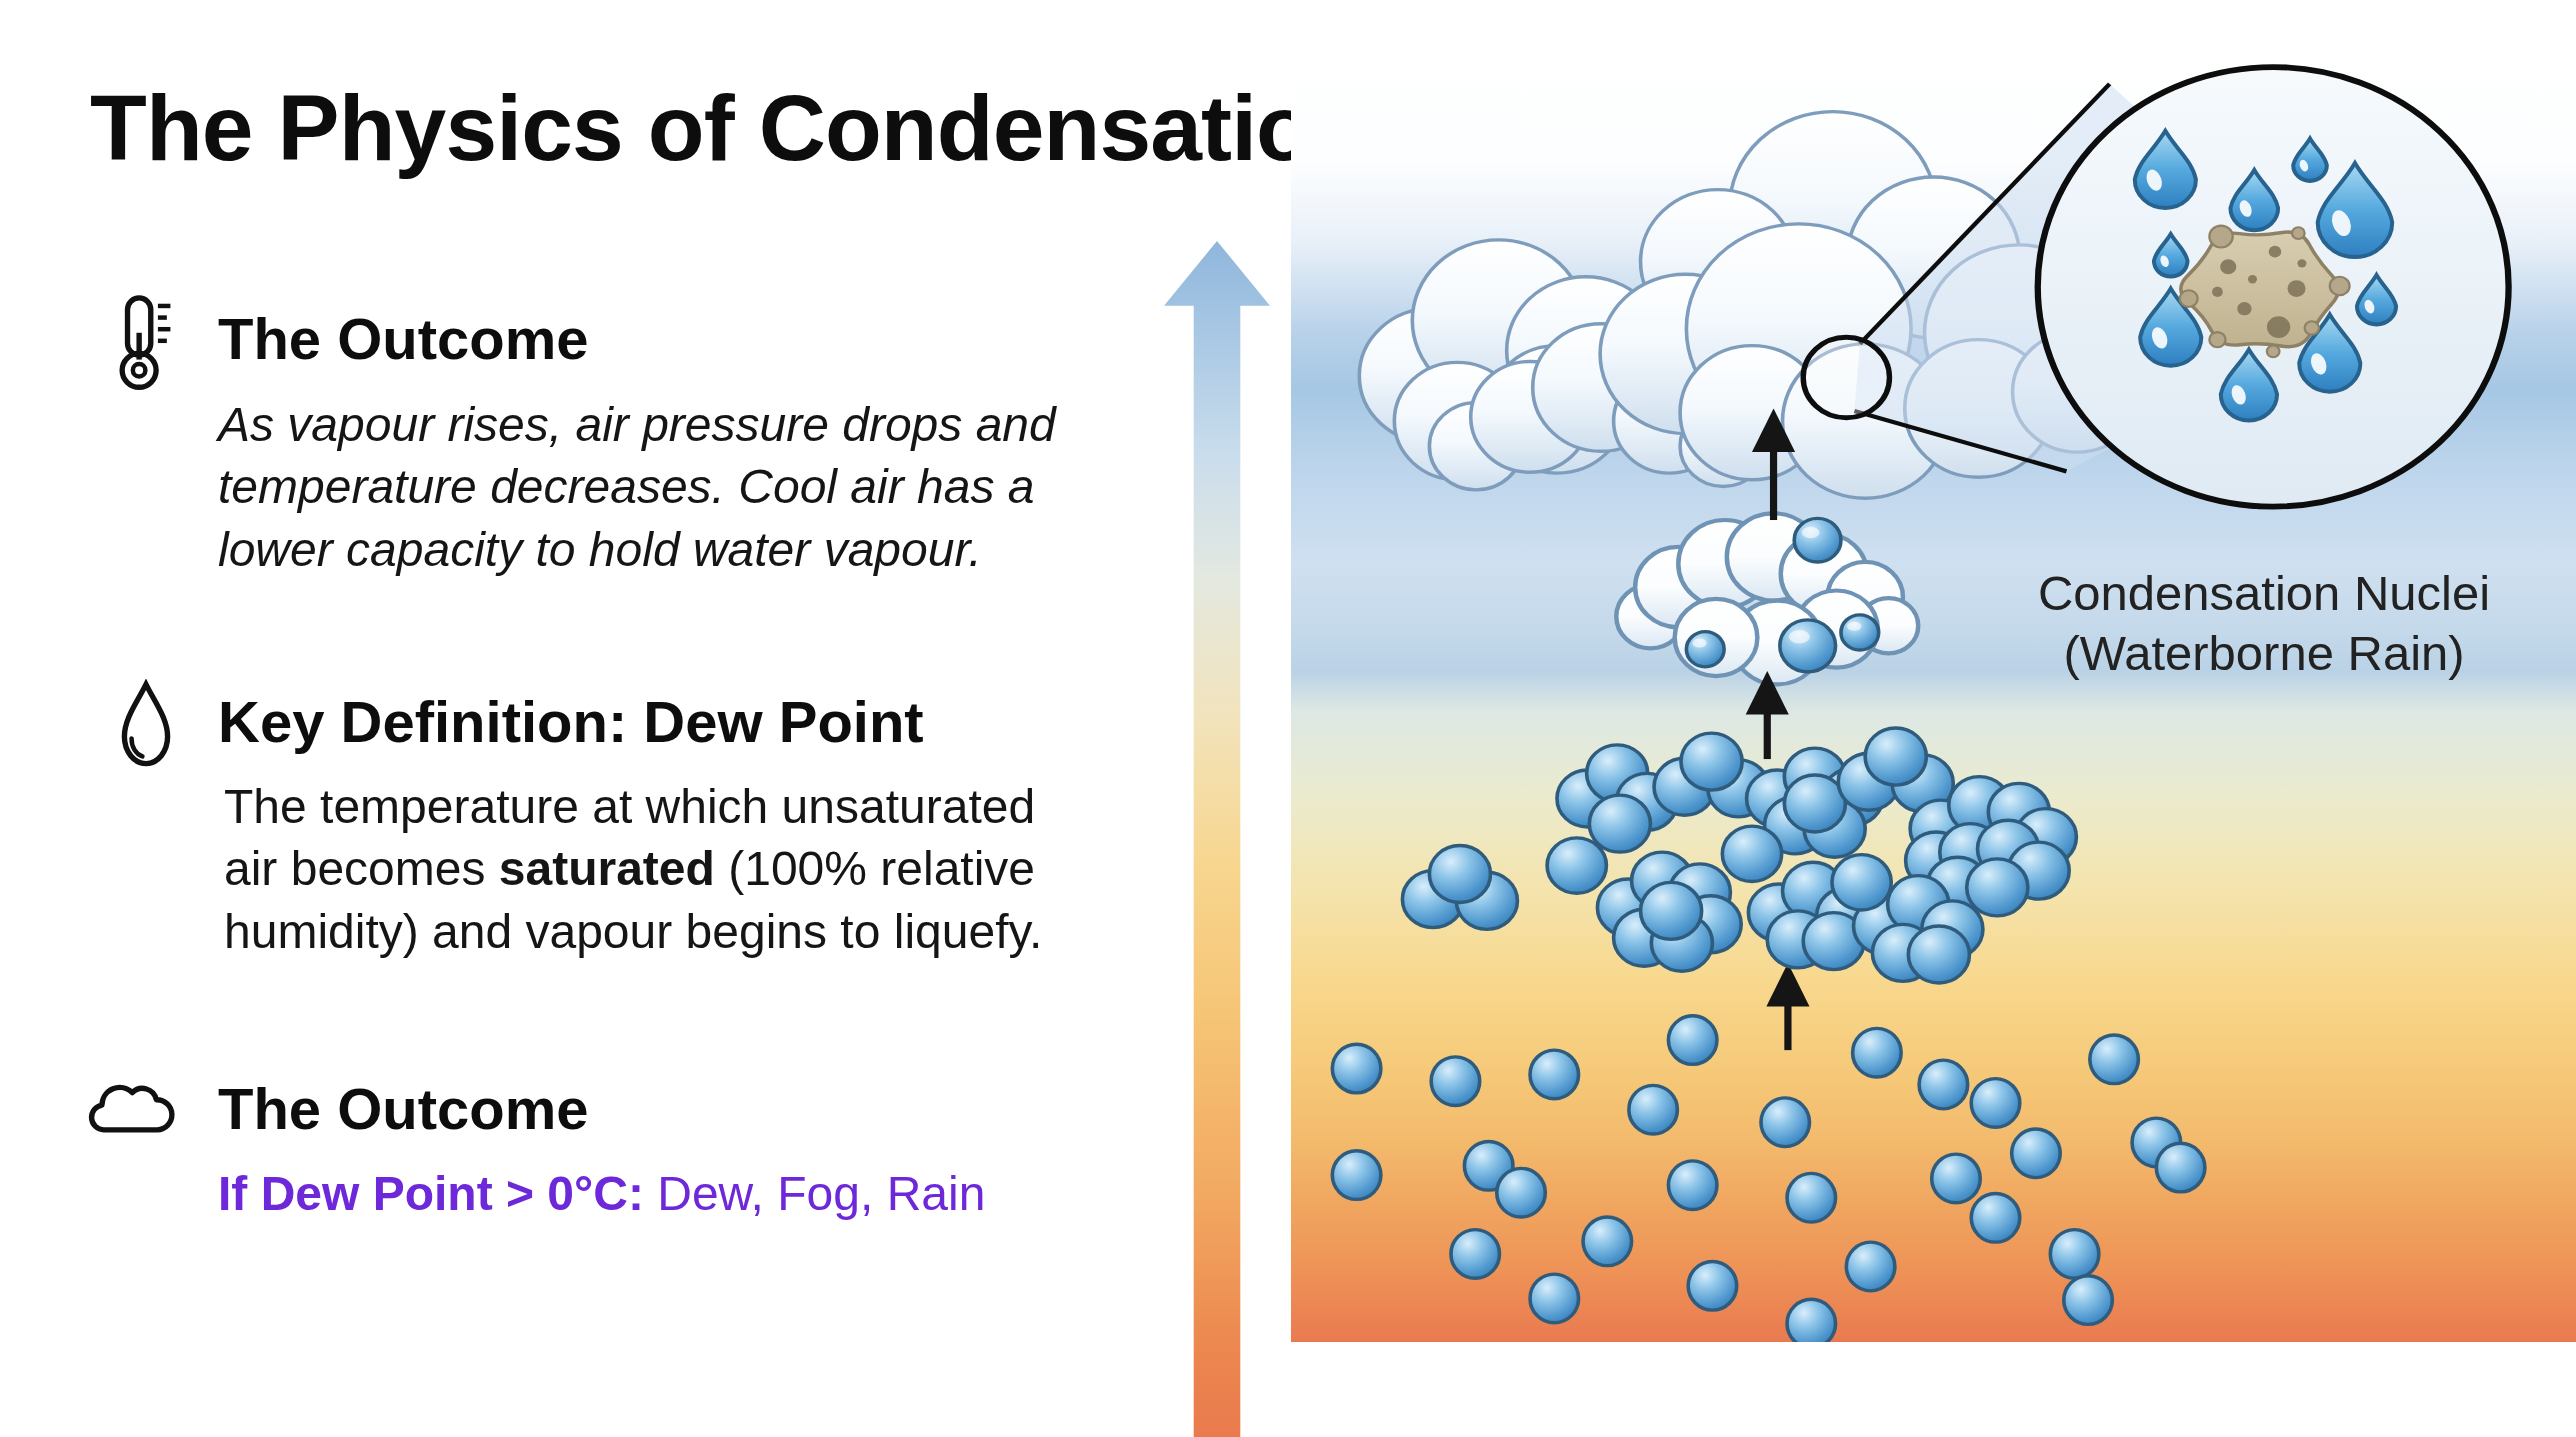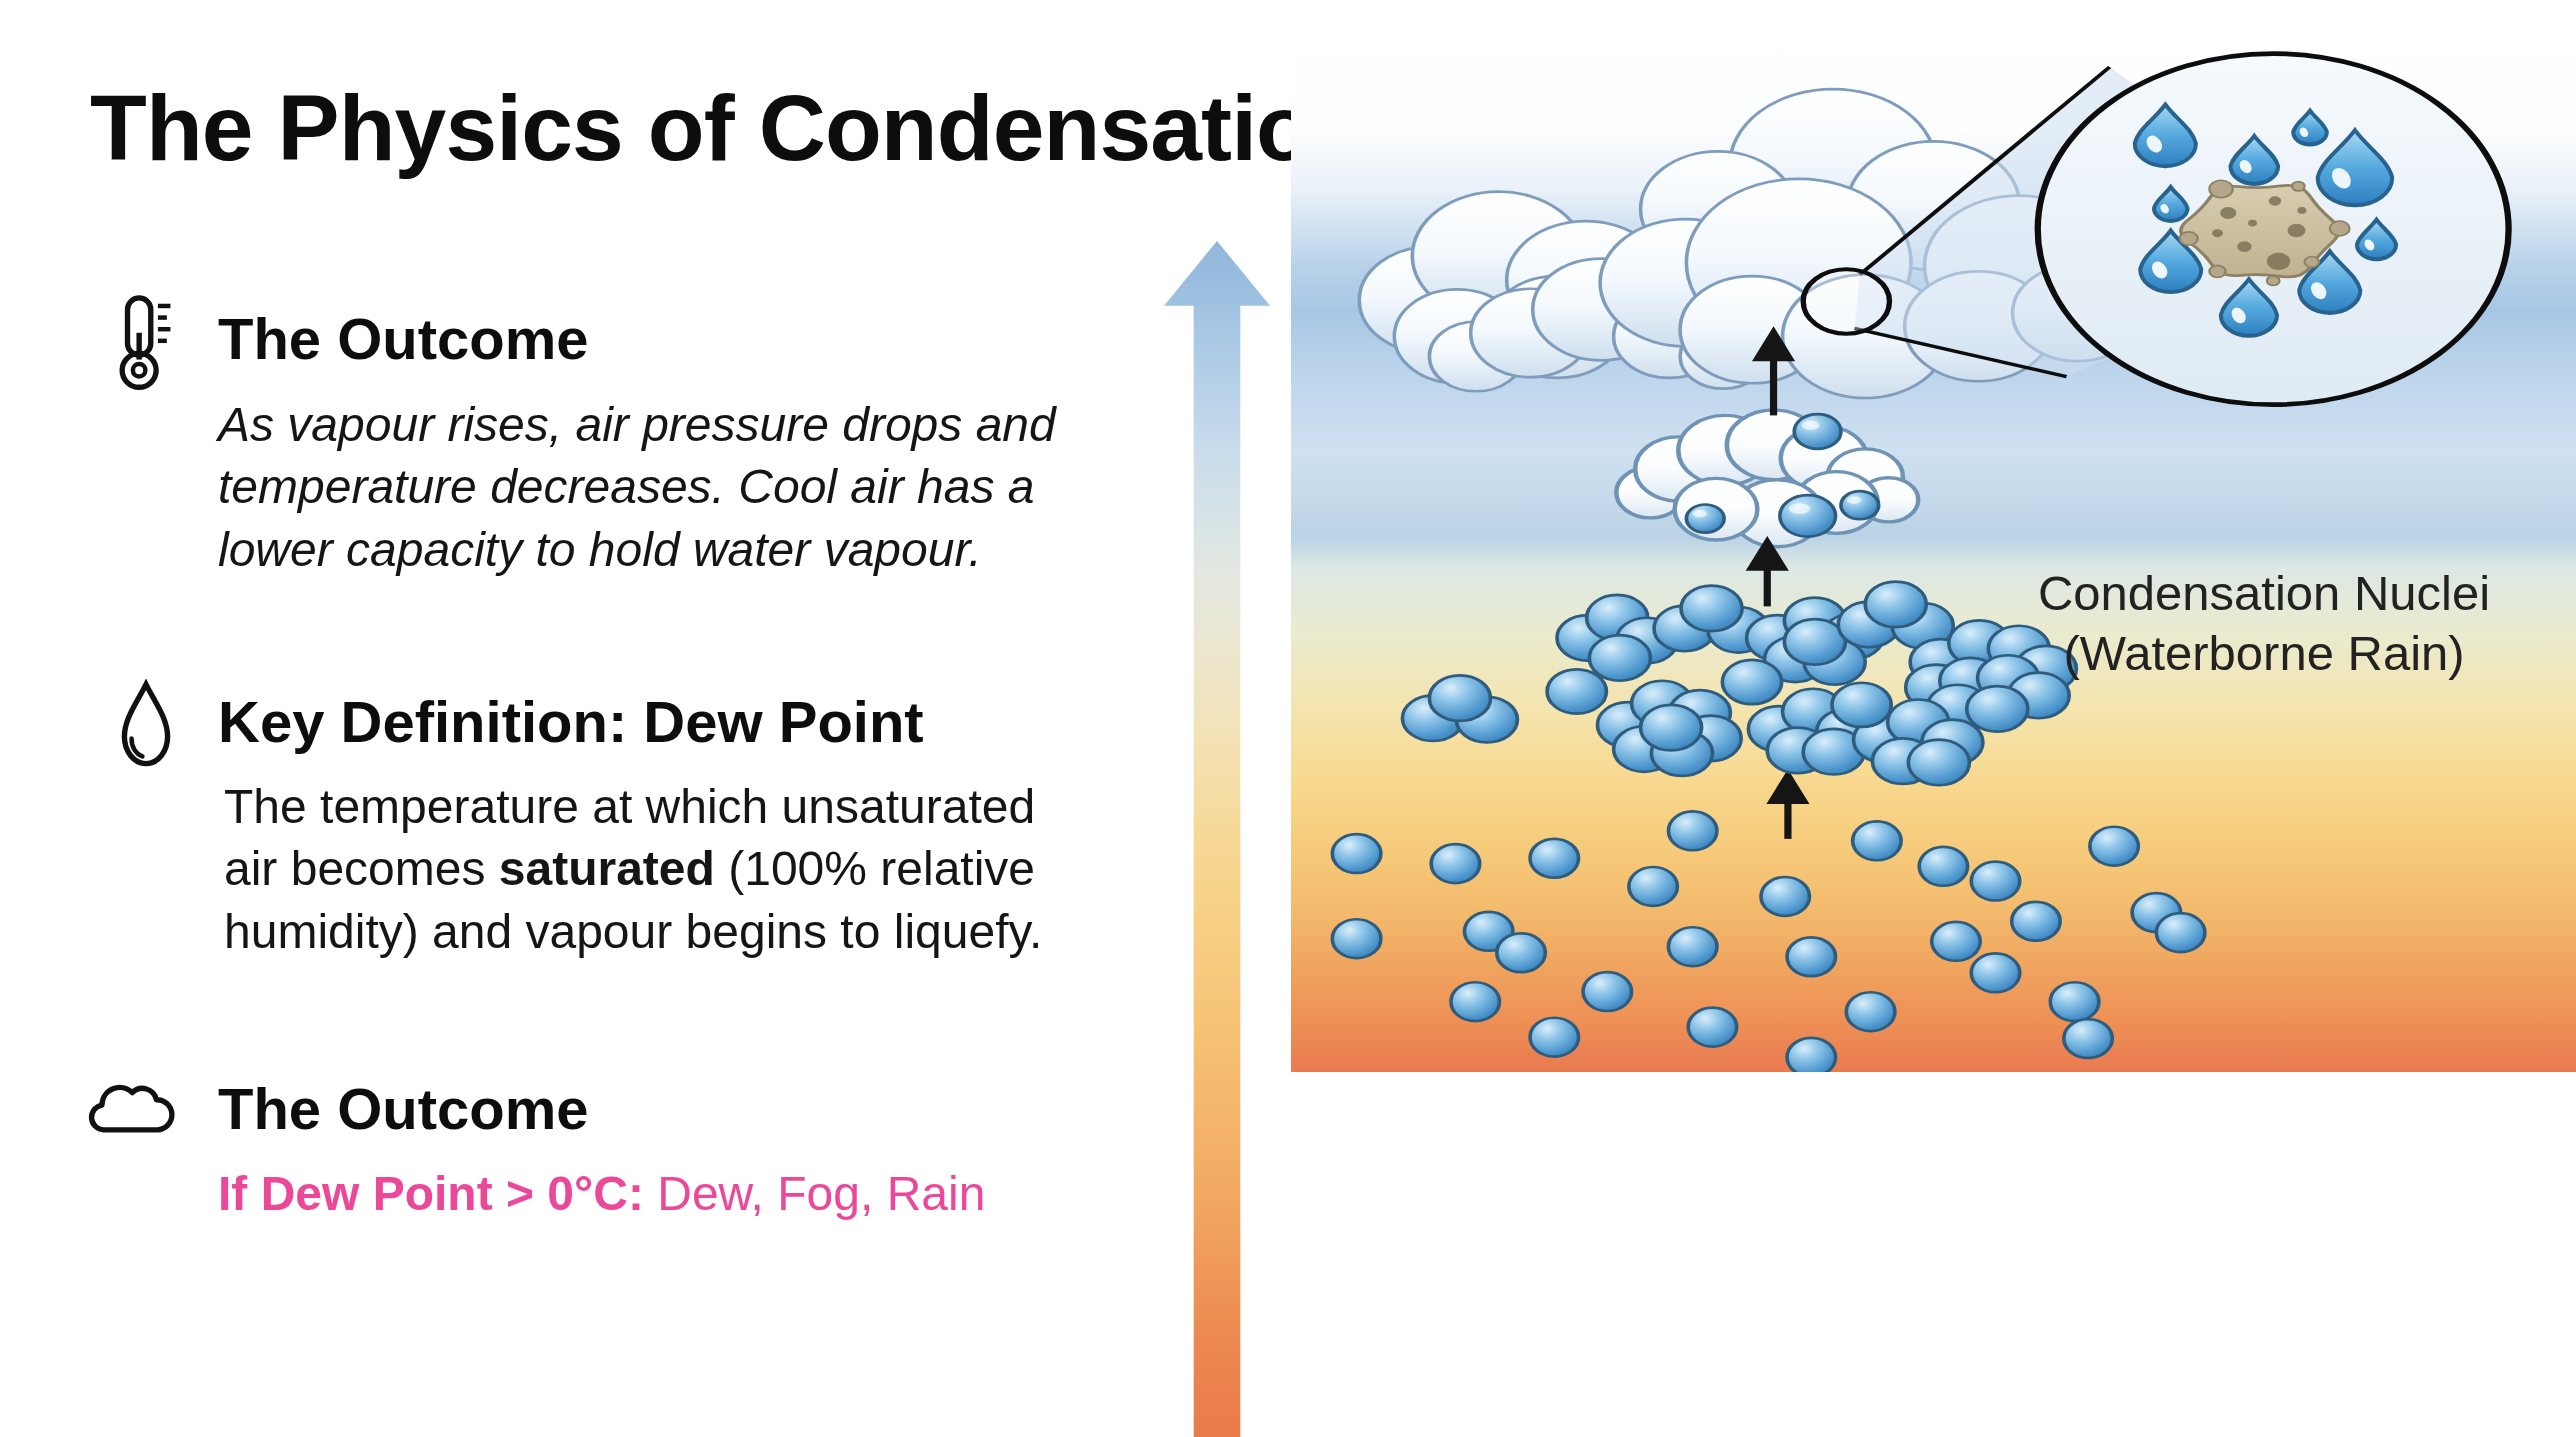--- a/index.html
+++ b/index.html
@@ -11,33 +11,33 @@
   #page-title{
     position:absolute;left:90px;top:75px;font-size:93px;font-weight:700;
     letter-spacing:-0.9px;color:#0d0d0d;white-space:nowrap;
   }
   .section-icon{position:absolute;}
   .sec-heading{position:absolute;font-size:58px;font-weight:700;color:#0d0d0d;white-space:nowrap;}
   .sec-body{
     position:absolute;font-size:48px;font-weight:400;line-height:1.30;color:#151515;
     white-space:pre-line;width:1078px;
   }
-  .outcome-line{font-size:48px;line-height:1.30;color:#ec4899;white-space:nowrap;}
+  .outcome-line{font-size:48px;line-height:1.30;color:#6d28d9;white-space:nowrap;}
   .outcome-line b{font-weight:700;}
   
   #ascent-arrow{
     position:absolute;left:1164px;top:241px;width:106px;height:1197px;
     clip-path:polygon(50% 0,100% 5.4%,72% 5.4%,72% 100%,28% 100%,28% 5.4%,0 5.4%);
     background:linear-gradient(to bottom,
       #8fb6dc 0%,#a9c8e4 8%,#caddec 18%,#e3e8e0 28%,#f2e3bb 40%,
       #f7d68f 52%,#f6c475 65%,#f2a860 80%,#ec8850 92%,#e97a4c 100%);
   }
   
   #sky-panel{
-    position:absolute;left:1291px;top:0;width:1285px;height:1072px;
+    position:absolute;left:1291px;top:0;width:1285px;height:1342px;
     background:linear-gradient(to bottom,
       #ffffff 0%,#fdfeff 12%,#e8f0f8 18%,#b7d1e9 25%,#a6c7e4 29%,
       #bdd5ec 35%,#cfe0f0 42%,#c4d9ea 47%,#bad2e6 50%,#dde8e4 53%,
       #eaebcf 59%,#f4e4ae 66%,#f8d88e 73%,#f6cb7b 79%,#f3ba6c 85%,
       #f0a55f 90%,#ee9156 95%,#e97a50 100%);
   }
   #scene{position:absolute;left:0;top:0;width:100%;height:100%;}
   #nuclei-label{
     position:absolute;left:973px;top:564px;transform:translateX(-50%);
     text-align:center;font-size:49px;line-height:1.22;color:#222;white-space:nowrap;

